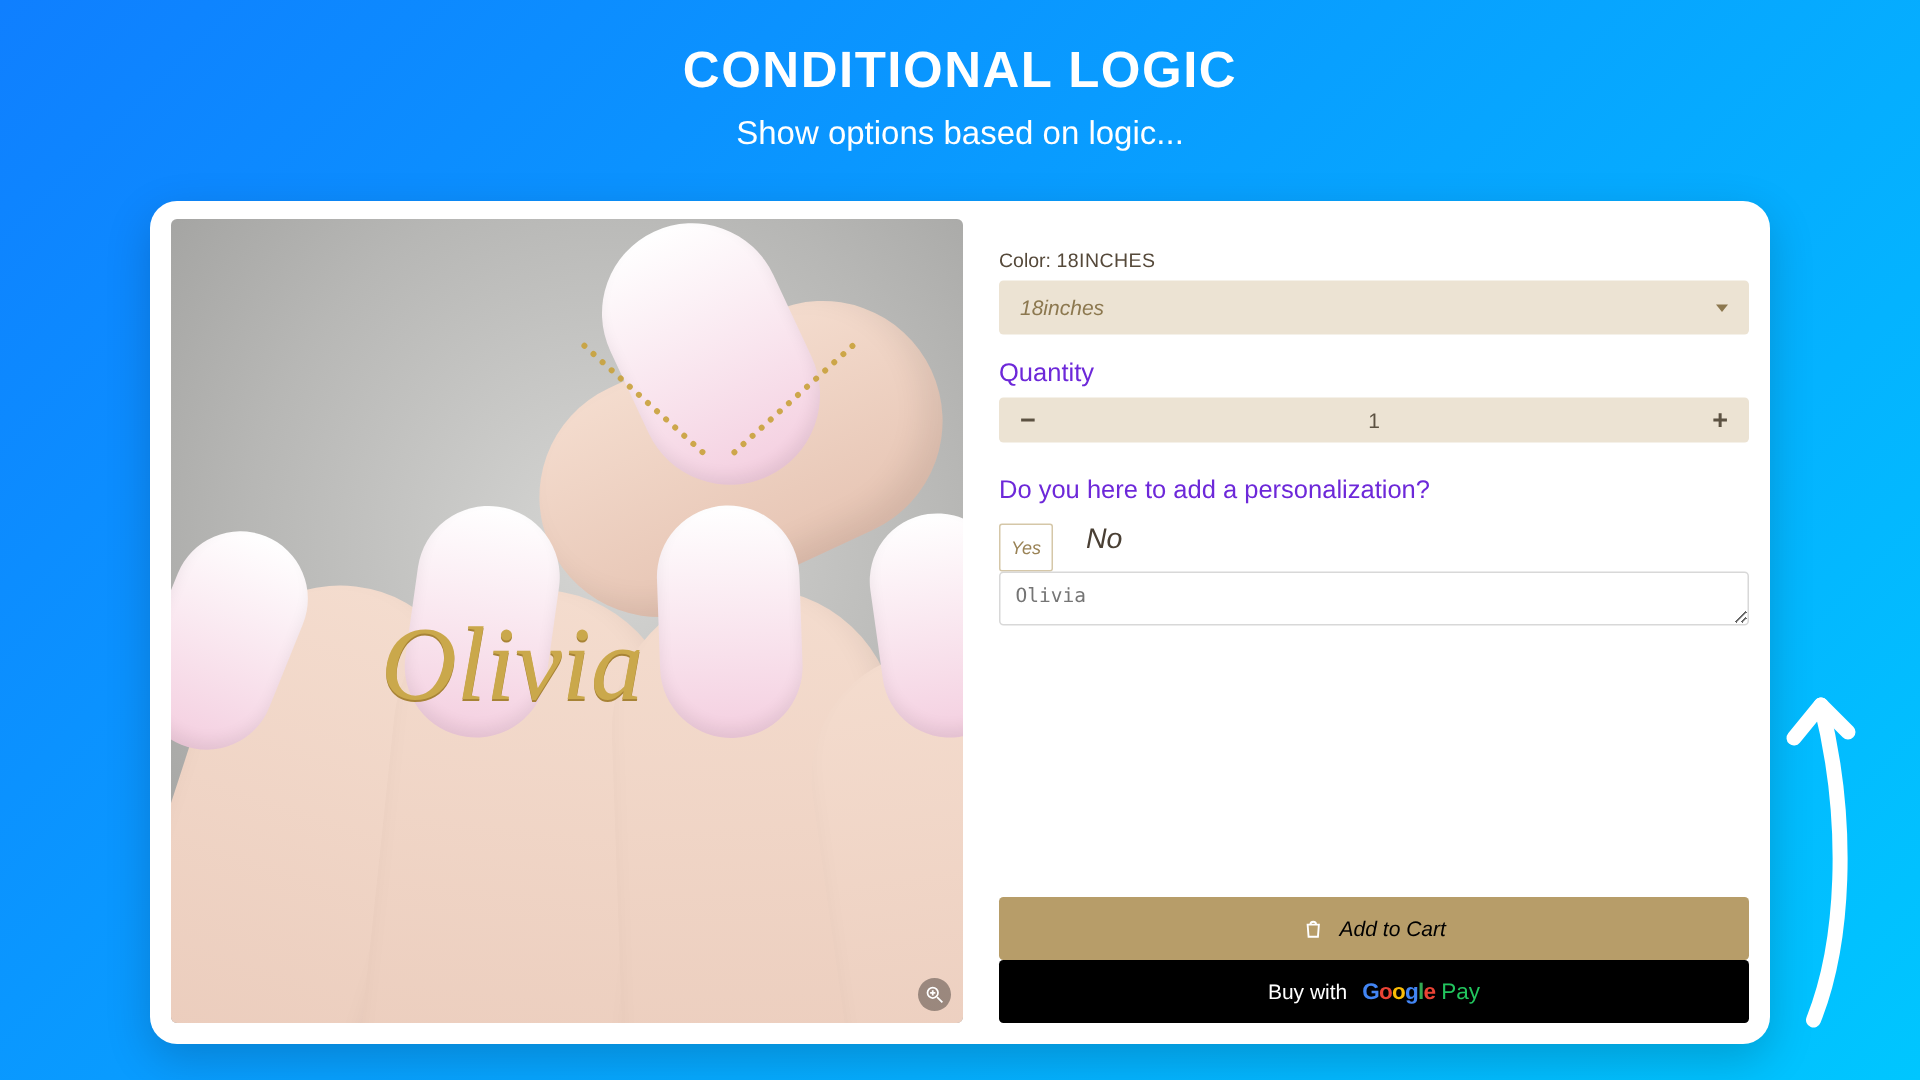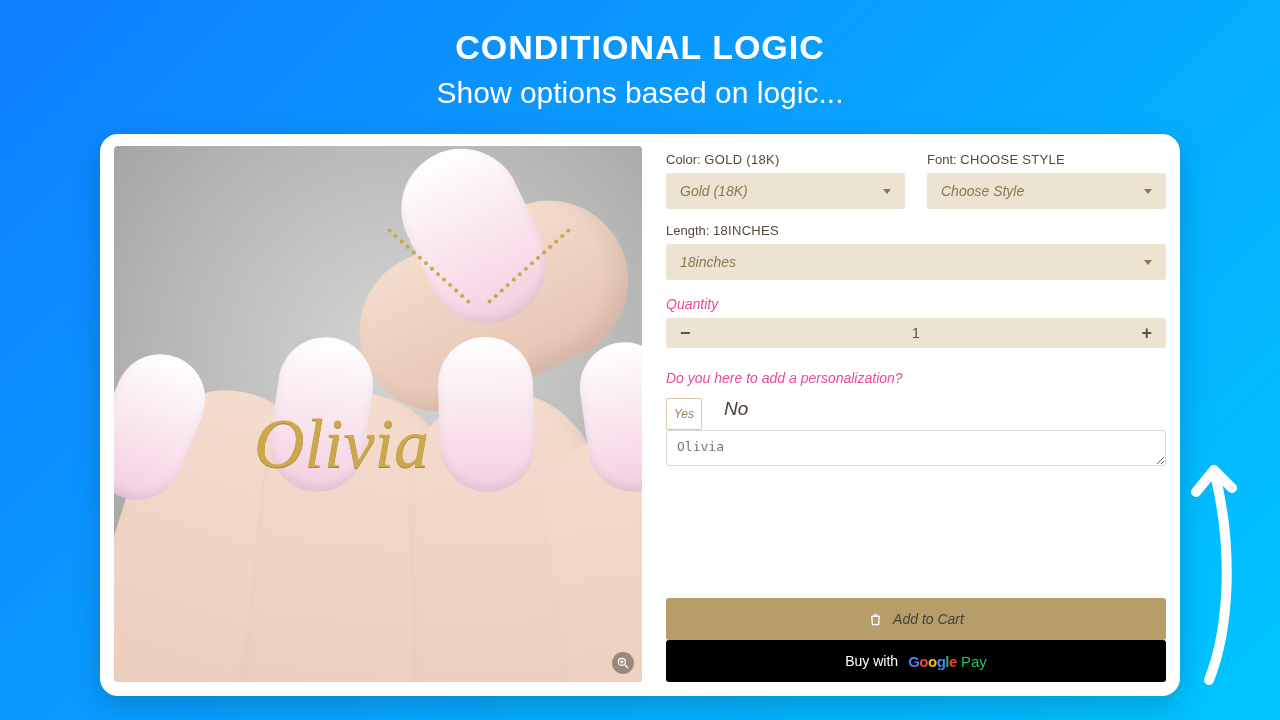--- a/index.html
+++ b/index.html
@@ -16,21 +16,21 @@
     background:linear-gradient(135deg,#0f7fff 0%,#00c6ff 100%);
     overflow:hidden;
   }
   .stage{position:relative;width:1280px;height:720px;margin:0 auto}
   .title{
     position:absolute;top:28px;left:0;right:0;text-align:center;
     color:#fff;font-weight:700;font-size:34px;letter-spacing:1px;
   }
   .subtitle{
     position:absolute;top:76px;left:0;right:0;text-align:center;
-    color:#fff;font-weight:400;font-size:30px;
+    color:#fff;font-weight:400;font-size:22px;
   }
   .card{
     position:absolute;left:100px;right:100px;top:134px;bottom:24px;
     background:#fff;border-radius:18px;box-shadow:0 10px 30px rgba(0,0,0,.18);
     display:flex;gap:24px;padding:12px 14px 14px;
   }
   .photo{
     flex:0 0 528px;height:100%;position:relative;overflow:hidden;border-radius:4px;
     background:radial-gradient(circle at 55% 40%,#d6d6d4 0%,#b7b7b5 55%,#9a9a98 100%);
   }
@@ -64,37 +64,37 @@
   .row2{display:flex;gap:22px}
   .field{flex:1;min-width:0}
   .lbl{font-size:13px;color:#55493a;margin-bottom:6px}
   .lbl .val{text-transform:uppercase;letter-spacing:.3px;font-weight:400;color:#55493a}
   .select, .qty{
     background:var(--beige);border:none;border-radius:3px;height:36px;
     display:flex;align-items:center;padding:0 14px;color:var(--brown);font-size:14px;
     font-style:italic;position:relative;
   }
   .chev{margin-left:auto;border-left:4px solid transparent;border-right:4px solid transparent;border-top:5px solid var(--brown)}
-  .subh{font-size:14px;color:#ec4899;margin:16px 0 6px;font-style:italic}
+  .subh{font-size:17px;color:#6d28d9;margin:16px 0 6px;}
   .qty{justify-content:space-between;font-style:normal;color:#5c5242;height:30px}
   .qbtn{font-weight:700;font-size:18px;color:#5c5242;cursor:pointer}
   .qval{font-size:14px;color:#5c5242}
   .yn{display:flex;gap:22px;align-items:flex-start;margin-top:6px}
   .chip{
     width:36px;height:32px;border:1px solid #d5c7a8;display:flex;align-items:center;justify-content:center;
     font-size:12px;color:#9a8356;background:#fff;border-radius:2px;font-style:italic;
   }
   .no{font-size:19px;color:#4a4035;font-style:italic}
   .ta{
     width:100%;height:36px;border:1px solid var(--border);border-radius:3px;resize:vertical;
     padding:8px 10px;font-size:13px;color:#777;
   }
   .spacer{flex:1}
   .btn{height:42px;border-radius:3px;display:flex;align-items:center;justify-content:center;gap:10px;font-size:14px}
-  .btn.cart{background:var(--tan-btn);color:#404040;font-style:italic}
+  .btn.cart{background:var(--tan-btn);color:#000000;font-style:italic}
   .btn.pay{background:#000;color:#fff;}
   .gp{display:flex;align-items:center;gap:0;font-weight:700;font-size:15px}
   .gp .g{letter-spacing:-.5px}
   .gp .g1{color:#4285f4}.gp .g2{color:#ea4335}.gp .g3{color:#fbbc05}.gp .g4{color:#4285f4}.gp .g5{color:#34a853}.gp .g6{color:#ea4335}
   .gp .pay{color:#22c55e;margin-left:4px;font-weight:500}
   .arrow{position:absolute;right:36px;bottom:30px;width:70px;height:260px;pointer-events:none}
 </style>
 </head>
 <body>
 
@@ -125,45 +125,23 @@
             <circle cx="10" cy="10" r="6"></circle>
             <line x1="15" y1="15" x2="21" y2="21"></line>
             <line x1="10" y1="7" x2="10" y2="13"></line>
             <line x1="7" y1="10" x2="13" y2="10"></line>
           </svg>
       </div>
     </div>
 
     <div class="form">
 
-      <div class="row2">
-        <div class="field">
-          <div class="lbl">
-            <span>Color:</span>
-            <span class="val">GOLD (18K)</span>
-          </div>
-          <div class="select">
-            <span>Gold (18K)</span>
-            <span class="chev"></span>
-          </div>
-        </div>
-        <div class="field">
-          <div class="lbl">
-            <span>Font:</span>
-            <span class="val">CHOOSE STYLE</span>
-          </div>
-          <div class="select">
-            <span>Choose Style</span>
-            <span class="chev"></span>
-          </div>
-        </div>
-      </div>
 
       <div class="lbl" style="margin-top:14px">
-        <span>Length:</span>
+        <span>Color:</span>
         <span class="val">18INCHES</span>
       </div>
       <div class="select">
         <span>18inches</span>
         <span class="chev"></span>
       </div>
 
       <div class="subh">Quantity</div>
       <div class="qty">
         <span class="qbtn">−</span>

